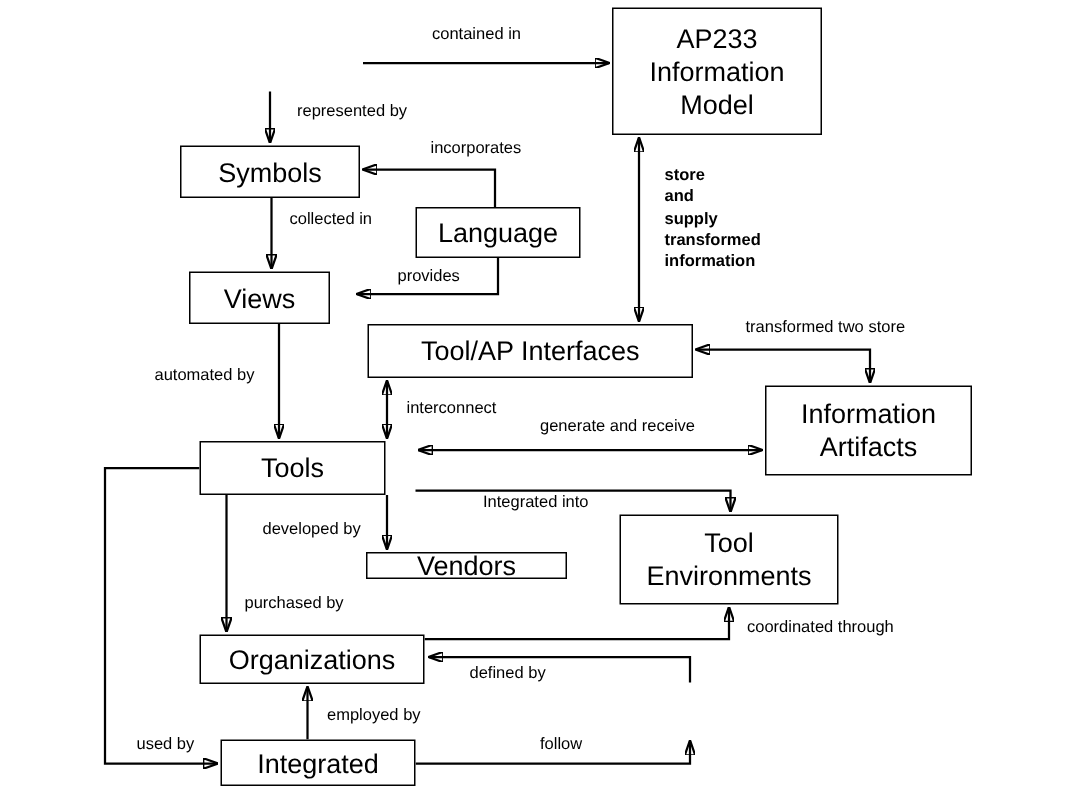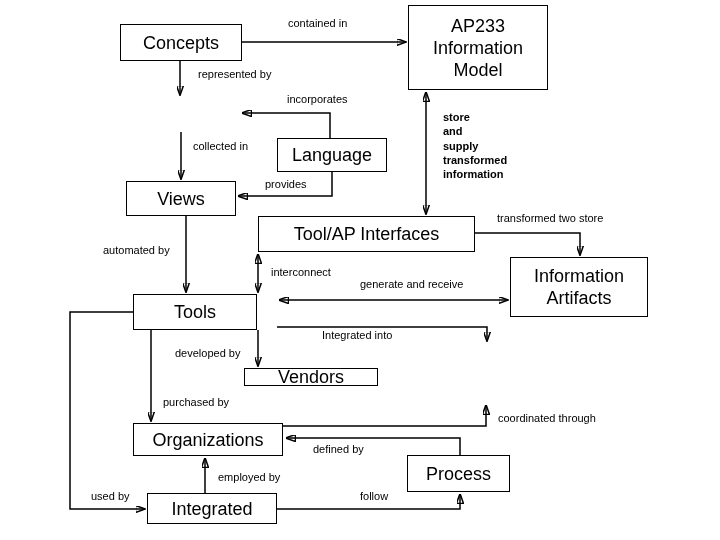--- a/index.html
+++ b/index.html
@@ -63,33 +63,34 @@
     <path d="M277,327 H487 V341" marker-end="url(#mE)"></path>
     <path d="M258,330 V366" marker-end="url(#mE)"></path>
     <path d="M151,330 V421" marker-end="url(#mE)"></path>
     <path d="M283,426 H486 V405" marker-end="url(#mE)"></path>
     <path d="M460,455 V438 H286" marker-end="url(#mE)"></path>
     <path d="M205,493 V458" marker-end="url(#mE)"></path>
     <path d="M133,312 H70 V509 H145" marker-end="url(#mE)"></path>
     <path d="M277,509 H460 V494" marker-end="url(#mE)"></path>
   </svg>
 
-  <div class="node" style="left:120px;top:24px;width:122px;height:37px">Concepts</div>
   <div class="node" style="left:408px;top:5px;width:140px;height:85px">AP233
 Information
 Model</div>
+  <div class="node" style="left:120px;top:97px;width:120px;height:35px">Symbols</div>
   <div class="node" style="left:277px;top:138px;width:110px;height:34px">Language</div>
-  <div class="node" style="left:126px;top:181px;width:110px;height:35px">Views</div>
-  <div class="node" style="left:258px;top:216px;width:217px;height:36px">Tool/AP Interfaces</div>
+  <div class="node" style="left:126px;top:181px;width:94px;height:35px">Views</div>
+  <div class="node" style="left:245px;top:216px;width:217px;height:36px">Tool/AP Interfaces</div>
   <div class="node" style="left:510px;top:257px;width:138px;height:60px">Information
 Artifacts</div>
   <div class="node" style="left:133px;top:294px;width:124px;height:36px">Tools</div>
+  <div class="node" style="left:413px;top:343px;width:146px;height:60px">Tool
+Environments</div>
   <div class="node" style="left:244px;top:368px;width:134px;height:18px">Vendors</div>
   <div class="node" style="left:133px;top:423px;width:150px;height:33px">Organizations</div>
-  <div class="node" style="left:407px;top:455px;width:103px;height:37px">Process</div>
   <div class="node" style="left:147px;top:493px;width:130px;height:31px">Integrated</div>
 
   <span class="elabel" style="left:288px;top:17px">contained in</span>
   <span class="elabel" style="left:198px;top:68px">represented by</span>
   <span class="elabel" style="left:287px;top:93px">incorporates</span>
   <span class="elabel" style="left:193px;top:140px">collected in</span>
   <span class="elabel" style="left:265px;top:178px">provides</span>
   <span class="elabel multiline" style="left:443px;top:110px">store
 and
 supply

